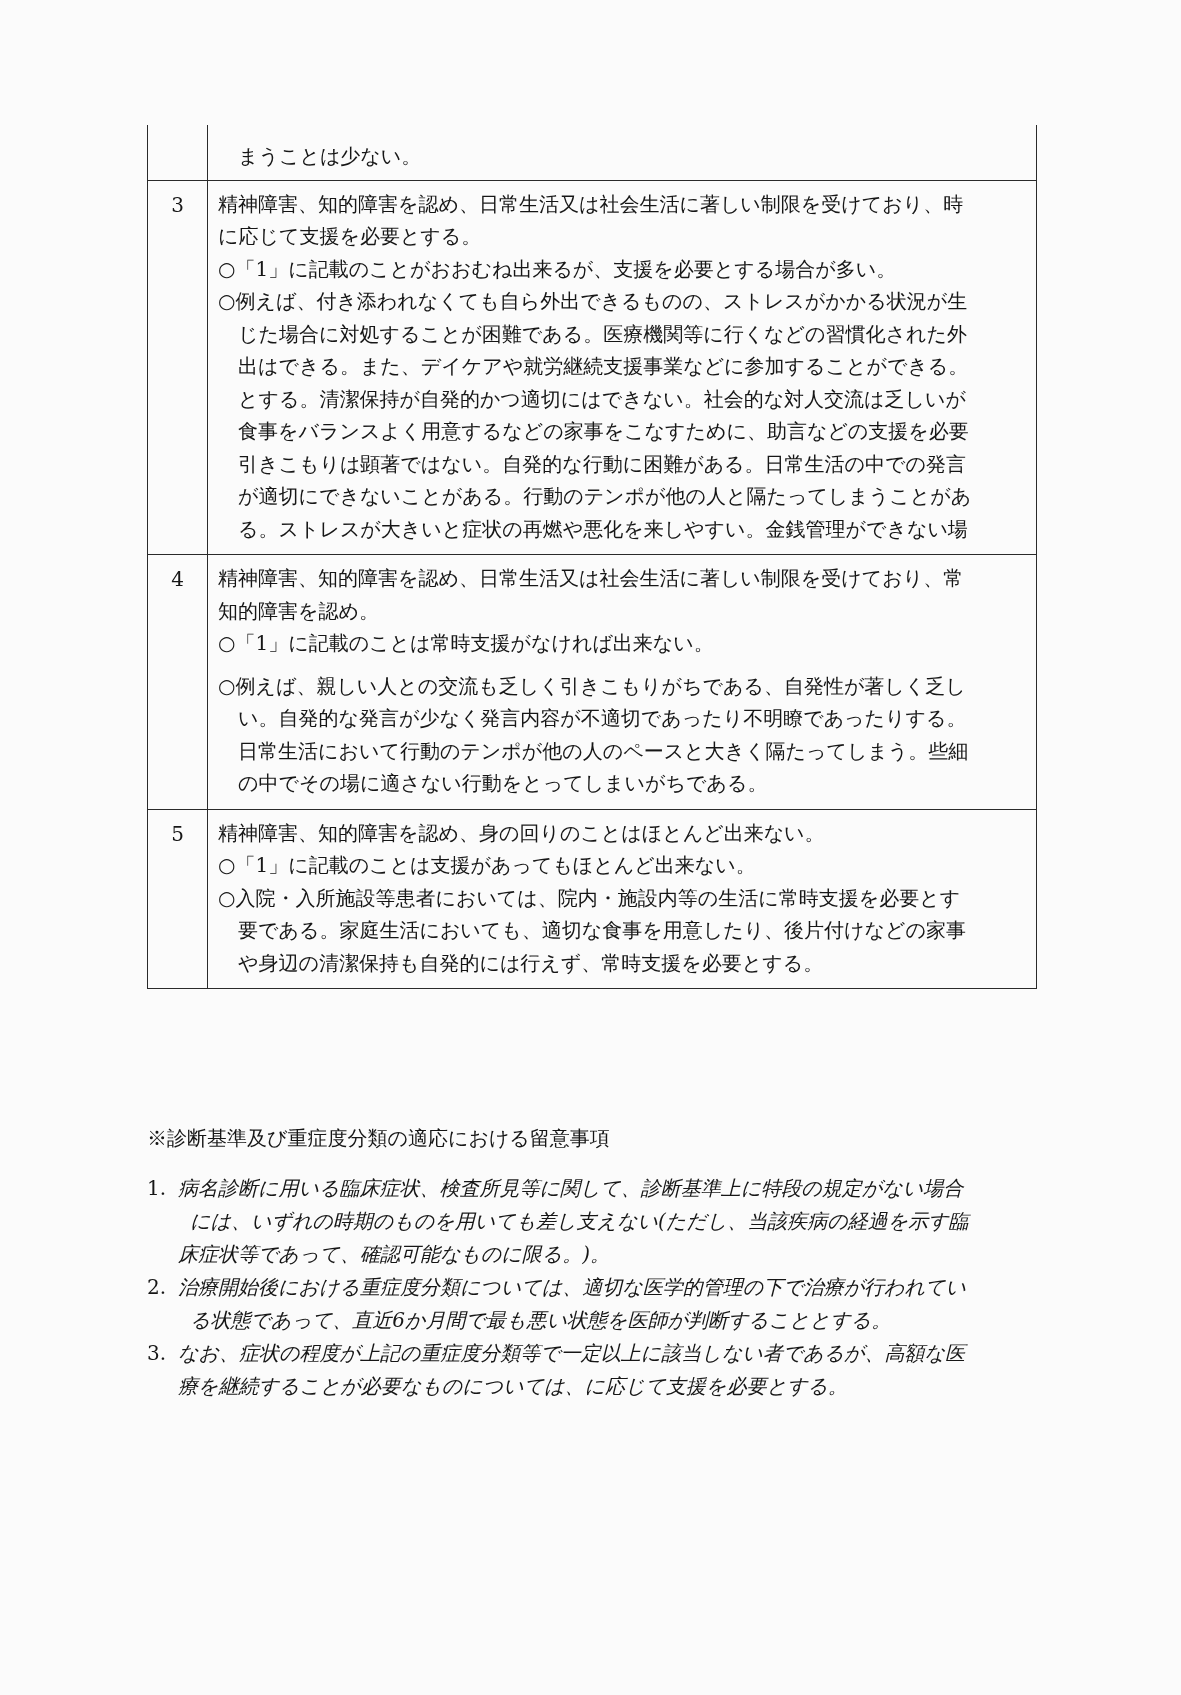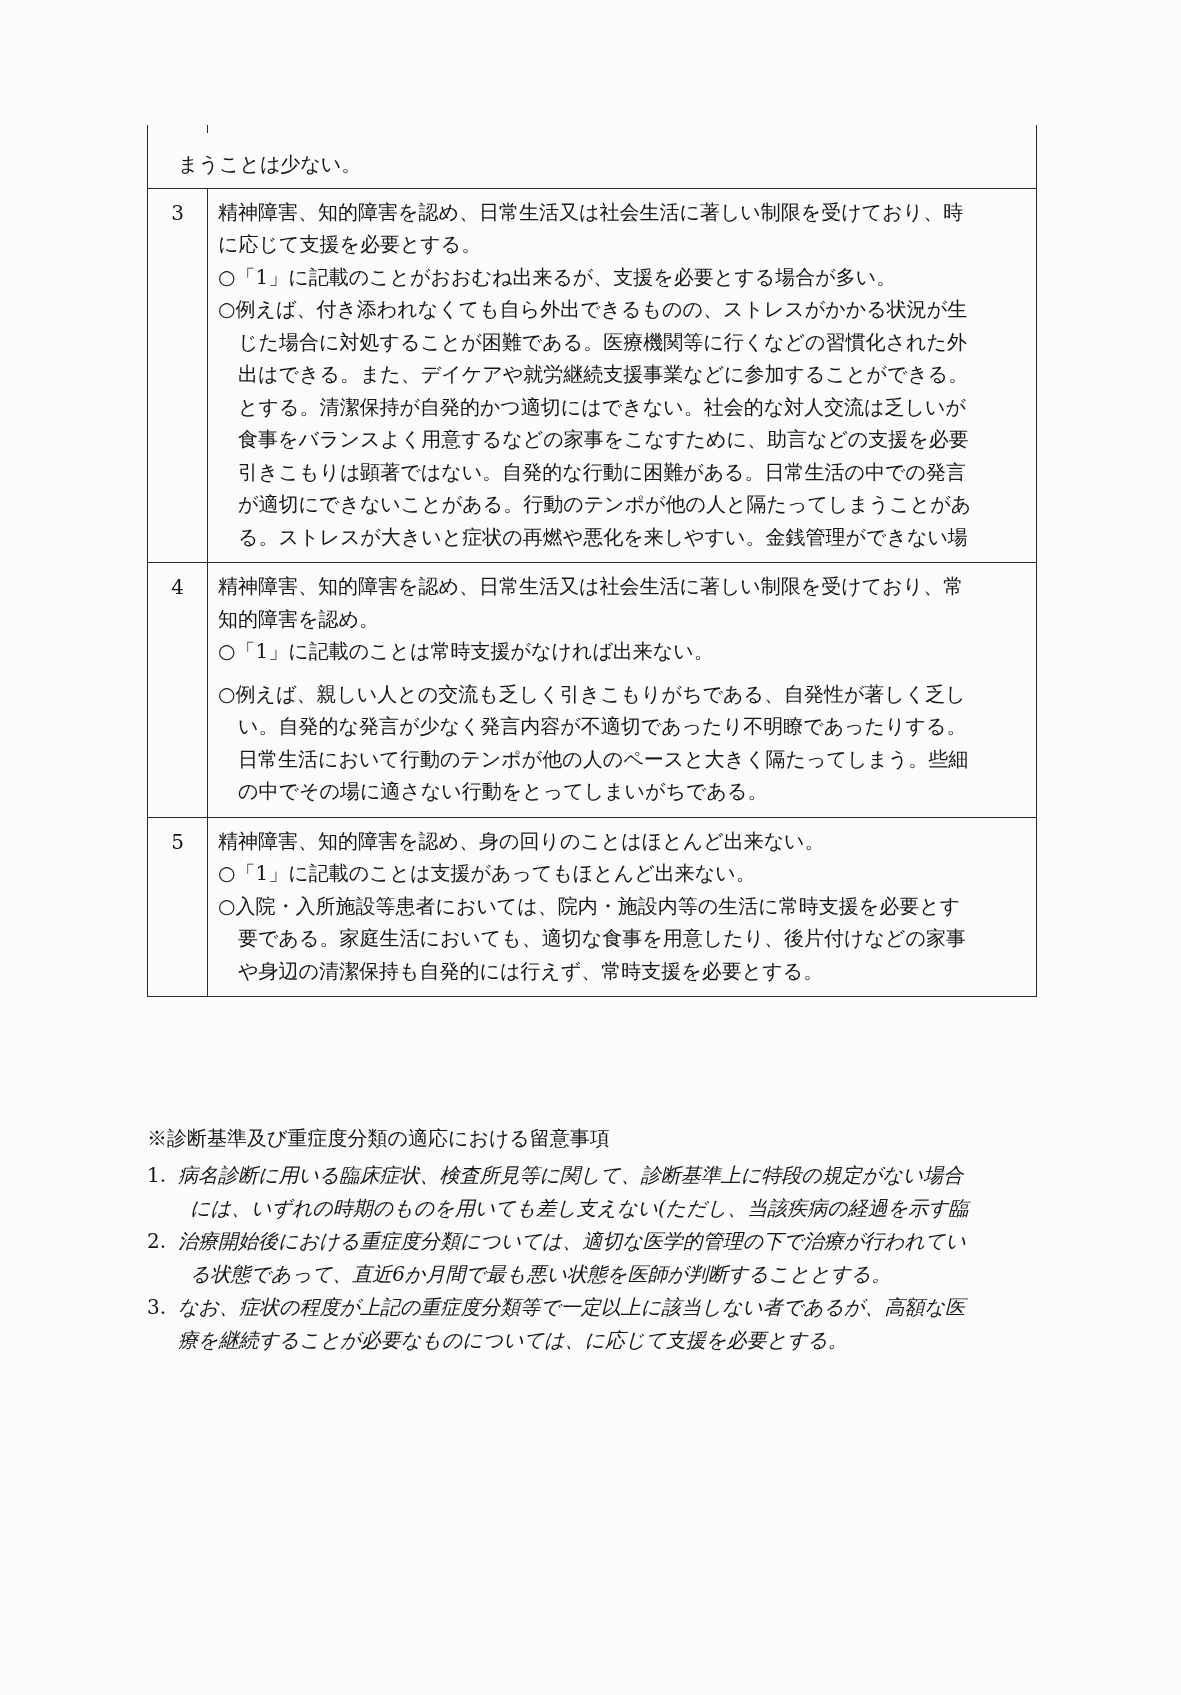--- a/index.html
+++ b/index.html
@@ -17,37 +17,37 @@
   
   .doc-table {
     position:absolute; left:147px; top:125px; width:890px;
     border-left:1px solid #2a2a2a;
     border-right:1px solid #2a2a2a;
     border-bottom:1px solid #2a2a2a;
     box-sizing:border-box;
     background:transparent;
   }
   .t-row { display:flex; border-top:1px solid #2a2a2a; }
-  .t-row.first { border-top:none;flex-direction:column; }
+  .t-row.first { border-top:none; }
   .num-cell {
     flex:none; width:60px;
     border-right:1px solid #2a2a2a;
     box-sizing:border-box;
     text-align:center;
     padding-top:8px;
     line-height:32px;
   }
   .content-cell { flex:1; padding:7px 6px 9px 10px; overflow:hidden; }
   .t-row.first .content-cell { padding-top:15px; padding-bottom:7px; }
   .line { line-height:32.5px; white-space:nowrap; }
   .line.ind1 { padding-left:20px; }
   .line.gap { margin-top:10px; }
   
   .notes { position:absolute; left:147px; top:1122px; width:905px; }
-  .notes-heading { line-height:33px; margin-bottom:4px; white-space:nowrap; }
+  .notes-heading { line-height:33px; margin-bottom:17px; white-space:nowrap; }
   .note-item { display:flex; }
   .note-num { flex:none; width:31px; line-height:33px; }
   .note-text { flex:1; overflow:hidden; }
   .note-line { line-height:33px; white-space:nowrap;font-style:italic; }
   .note-line.ind1 { padding-left:12px; }
 </style>
 </head>
 <body>
 
 <div class="page">
@@ -98,20 +98,21 @@
       </div>
     </div>
   <div class="notes">
     <div class="notes-heading">※診断基準及び重症度分類の適応における留意事項</div>
     <div id="notes-items">
         <div class="note-item">
           <div class="note-num">1.</div>
           <div class="note-text">
             <div class="note-line">病名診断に用いる臨床症状、検査所見等に関して、診断基準上に特段の規定がない場合</div>
             <div class="note-line ind1">には、いずれの時期のものを用いても差し支えない(ただし、当該疾病の経過を示す臨</div>
+            <div class="note-line">床症状等であって、確認可能なものに限る。)。</div>
           </div>
         </div>
         <div class="note-item">
           <div class="note-num">2.</div>
           <div class="note-text">
             <div class="note-line">治療開始後における重症度分類については、適切な医学的管理の下で治療が行われてい</div>
             <div class="note-line ind1">る状態であって、直近6か月間で最も悪い状態を医師が判断することとする。</div>
           </div>
         </div>
         <div class="note-item">

